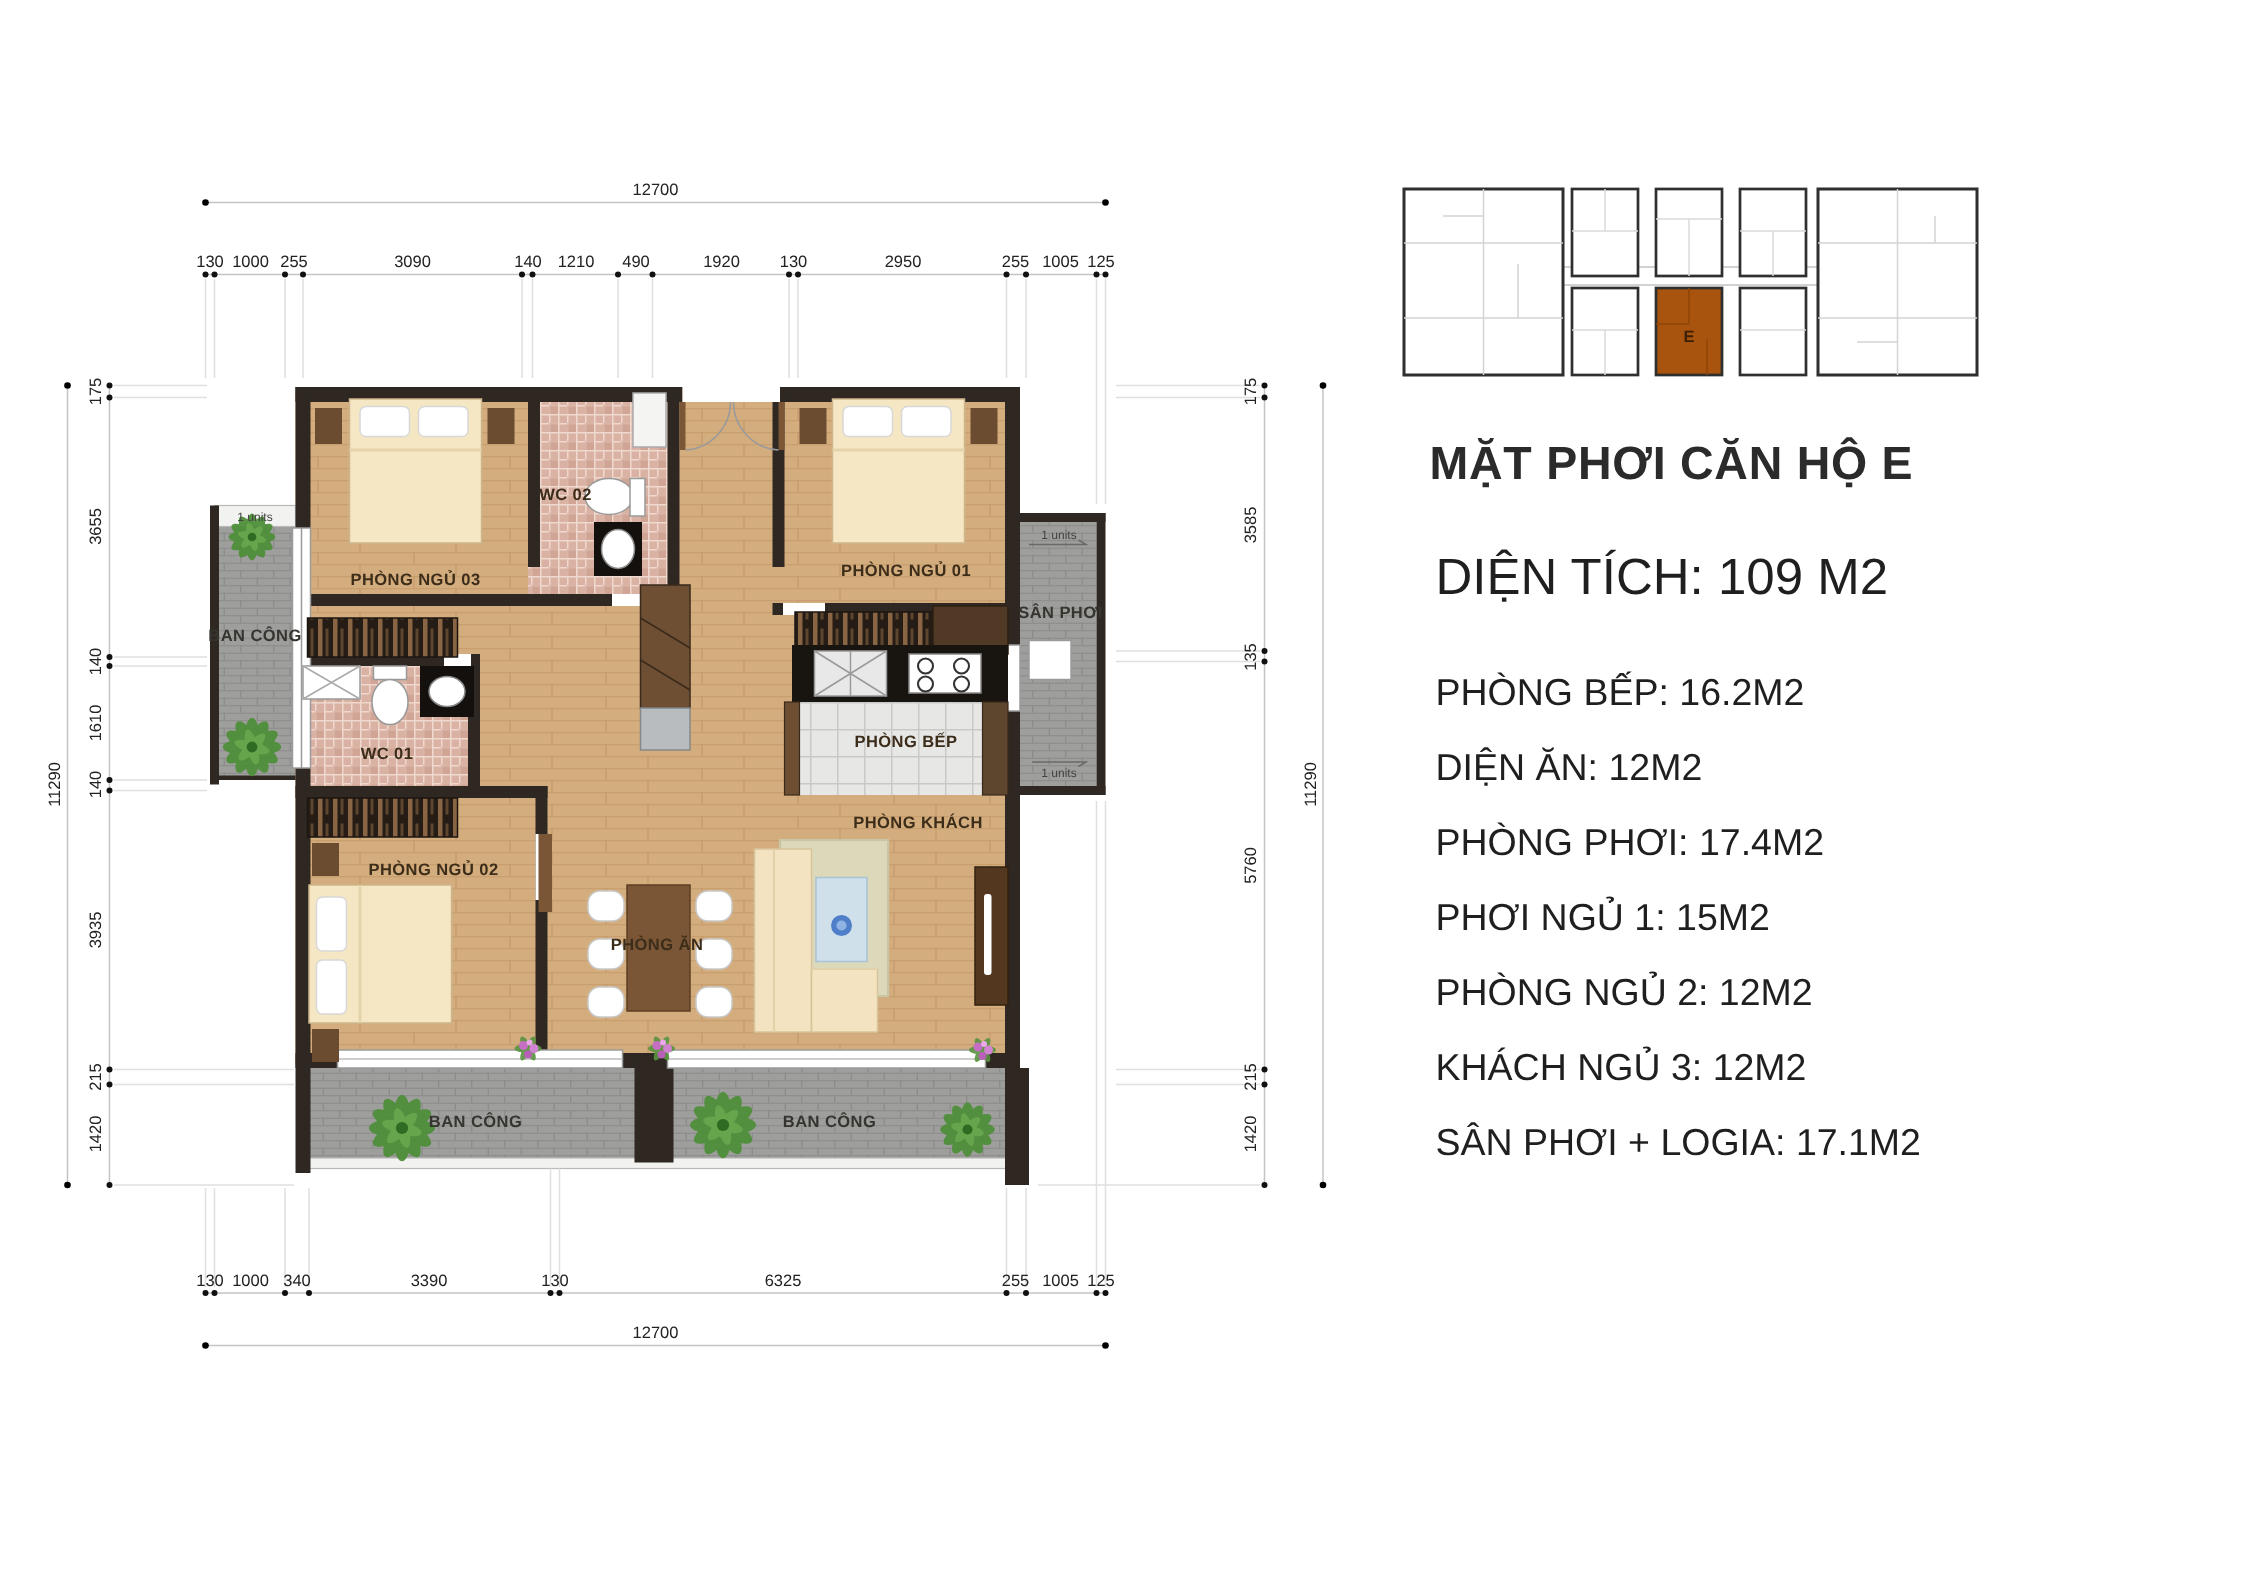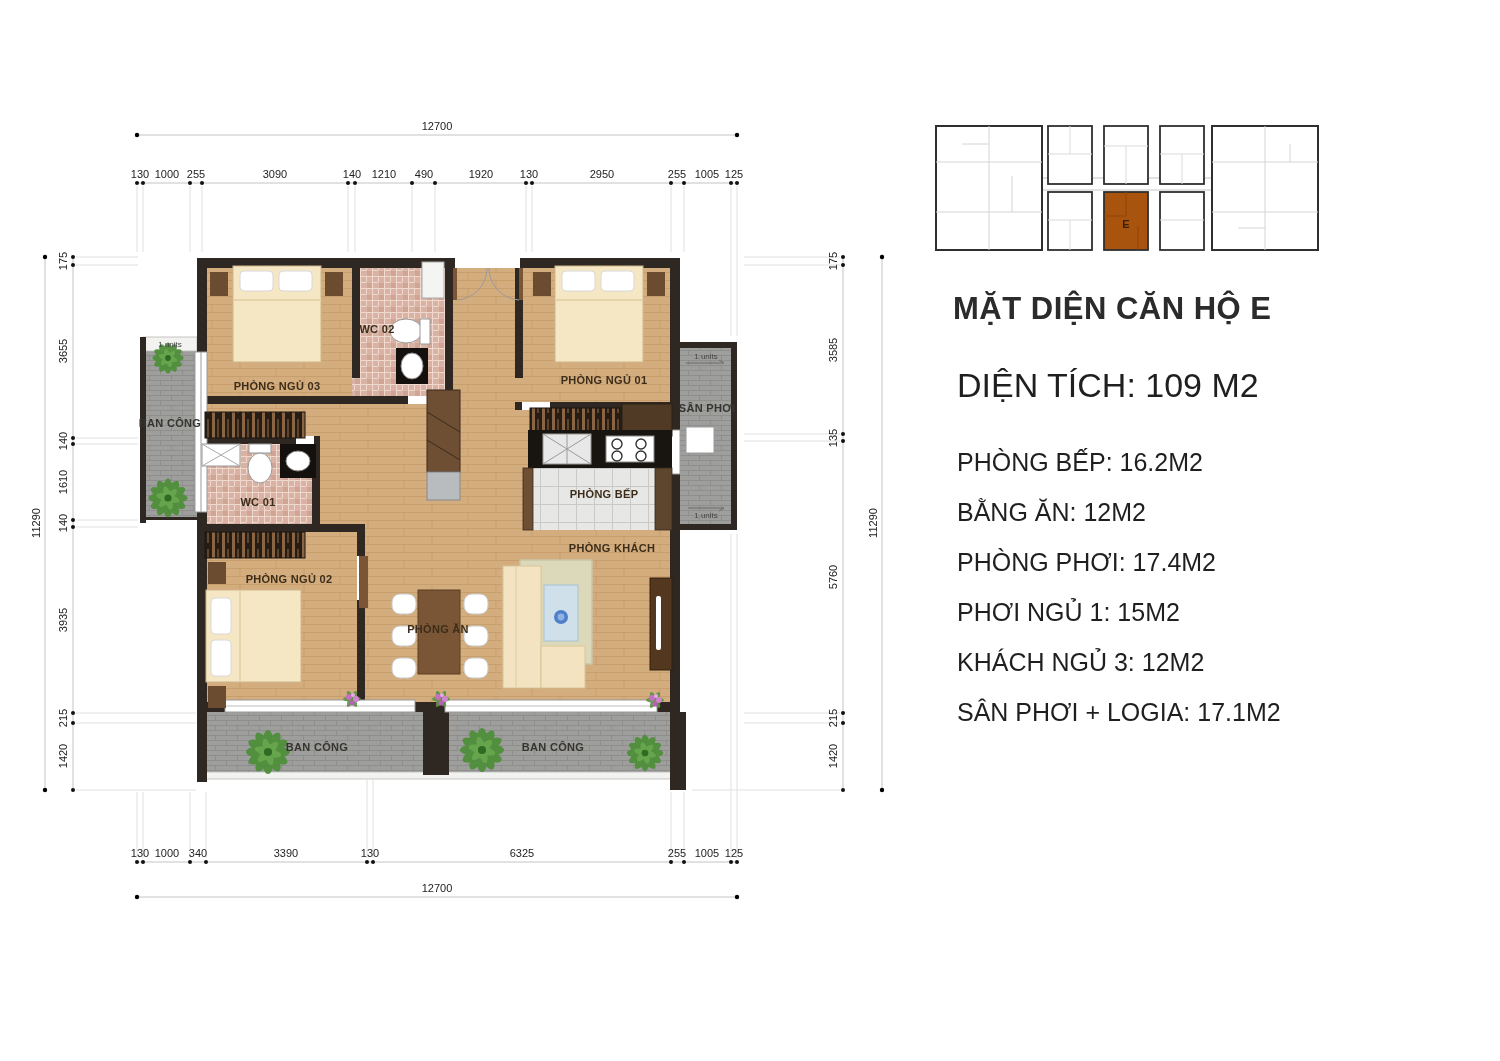--- a/index.html
+++ b/index.html
@@ -408,23 +408,24 @@
     </g>
     <g stroke="#dadada" stroke-width="1" fill="none">
       <path d="M116 38H160 M138 10V38 M172 30H216 M194 30V68 M228 38H272 M250 38V68 M116 104H160 M138 104V134 M228 104H272"></path>
     </g>
     <rect x="172" y="76" width="44" height="58" fill="#a8540f" stroke="#2f2f2f" stroke-width="1.8"></rect>
     <path d="M172 100H194 M194 76V100 M206 110V134" stroke="#8d4509" stroke-width="1" fill="none"></path>
     <text x="194" y="112" text-anchor="middle" font-size="11" font-weight="bold" fill="#3c2005">E</text>
   </g>
 </svg>
 
-  <div class="panel-title">MẶT DIỆN CĂN HỘ E</div>
+  <div class="panel-title">MẶT PHƠI CĂN HỘ E</div>
   <div class="panel-area">DIỆN TÍCH: 109 M2</div>
   <div class="panel-list">
     <div>PHÒNG BẾP: 16.2M2</div>
-    <div>BẰNG ĂN: 12M2</div>
+    <div>DIỆN ĂN: 12M2</div>
     <div>PHÒNG PHƠI: 17.4M2</div>
     <div>PHƠI NGỦ 1: 15M2</div>
+    <div>PHÒNG NGỦ 2: 12M2</div>
     <div>KHÁCH NGỦ 3: 12M2</div>
     <div>SÂN PHƠI + LOGIA: 17.1M2</div>
   </div>
 </div>
 
 </body></html>

